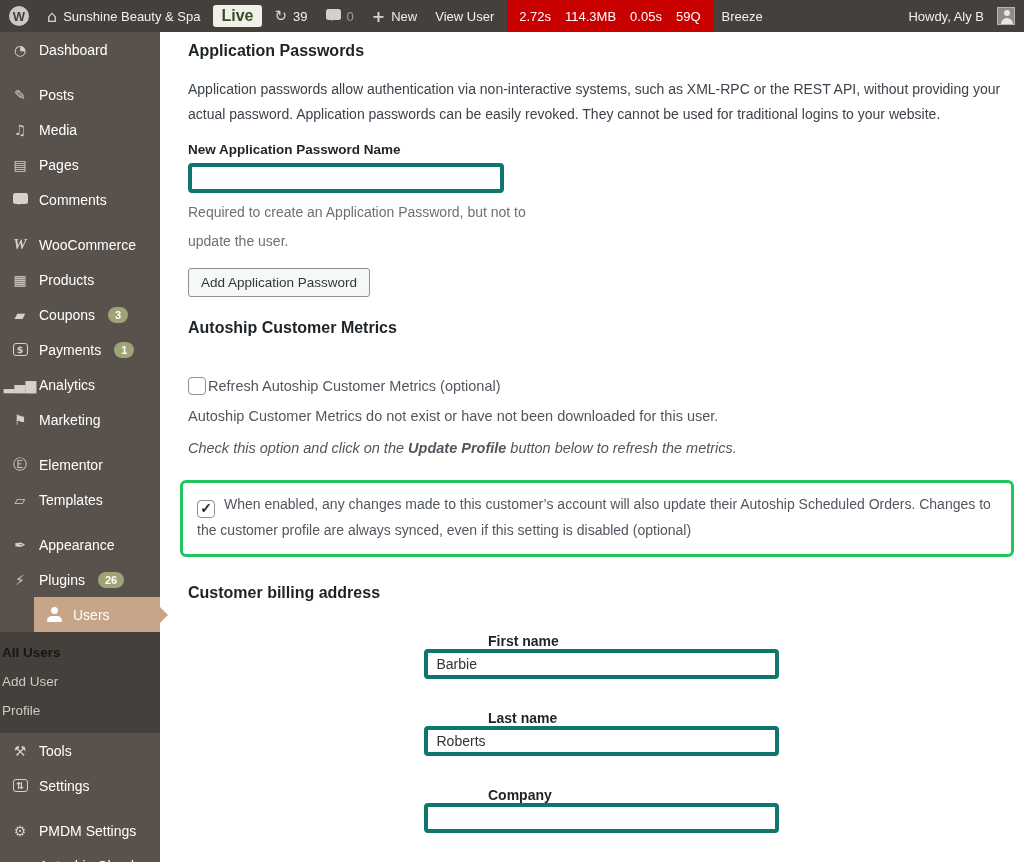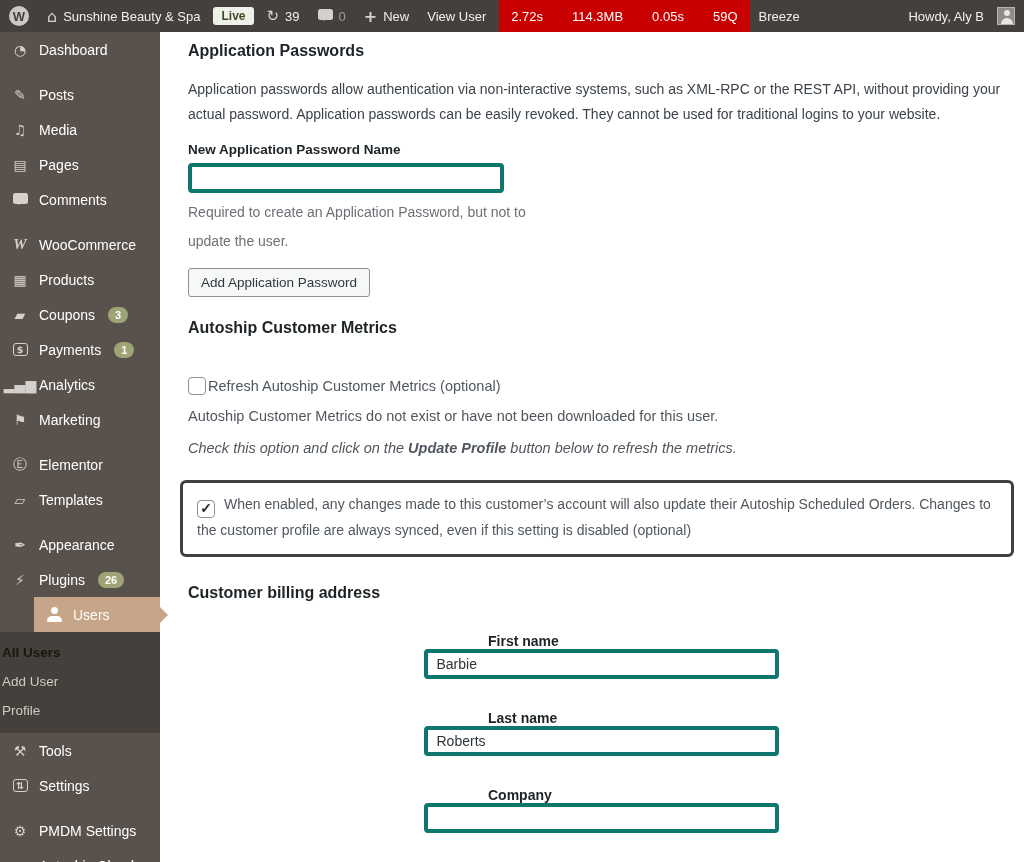--- a/index.html
+++ b/index.html
@@ -23,28 +23,28 @@
   .plus { font-weight: 700; font-size: 16px; }
   .wp-circle {
     width: 20px; height: 20px; border-radius: 50%;
     background: #ccc8c5; color: #46403c;
     display: flex; align-items: center; justify-content: center;
     font-weight: 700; font-size: 13px;
   }
   .home-glyph { font-family: "DejaVu Sans", sans-serif; font-size: 16px; color: #d8d4d1; }
   .live-badge {
     background: #eef0e9; color: #3f4a22; font-weight: 700;
-    font-size: 12px; padding: 2px 8px; border-radius: 3px; margin: 0 4px;
+    font-size: 16px; padding: 2px 8px; border-radius: 3px; margin: 0 4px;
   }
   .ab-bubble { width: 15px; height: 11px; background: #d5d0cb; border-radius: 2.5px; position: relative; margin-top: -3px; }
   .ab-bubble::after { content: ''; position: absolute; left: 3px; bottom: -4px; border: 3px solid transparent; border-top: 4px solid #d5d0cb; }
   .muted { color: #a39e9a; }
   .perf {
     background: #c80000; color: #fff; height: 32px;
-    display: flex; align-items: center; gap: 29px;
+    display: flex; align-items: center; gap: 14px;
     padding: 0 12px; margin-left: 4px; cursor: pointer; white-space: nowrap;
   }
   .spacer { flex: 1; }
   .avatar {
     width: 18px; height: 18px; background: #8f8b88;
     border: 1px solid #b6b2af; position: relative; overflow: hidden; margin-left: 7px;
   }
   .avatar-person::before { content: ''; position: absolute; top: 2px; left: 5.5px; width: 6px; height: 6px; border-radius: 50%; background: #e9e7e5; }
   .avatar-person::after { content: ''; position: absolute; bottom: -1px; left: 2.5px; width: 12px; height: 7px; border-radius: 6px 6px 0 0; background: #e9e7e5; }
 
@@ -110,21 +110,21 @@
   .autoship-title { margin-top: 22px; }
   .checkbox {
     width: 18px; height: 18px; min-width: 18px; border: 1px solid #8c8f94; border-radius: 4px;
     background: #fff; display: inline-flex; align-items: center; justify-content: center; cursor: pointer;
   }
   .checkbox.checked::after { content: '✓'; font-size: 14px; font-weight: 700; color: #1d2327; margin-top: -1px; }
   .checkbox-row { margin-top: 40px; display: flex; align-items: center; gap: 2px; font-size: 14.5px; color: #50575e; }
   .status-line { margin-top: 10px; font-size: 14.5px; line-height: 22px; color: #50575e; }
   .instruction { font-style: italic; }
   .red-box {
-    margin: 21px 0 0 -8px; border: 3px solid #404040; border-radius: 6px;
+    margin: 21px 0 0 -8px; border: 3px solid #22c55e; border-radius: 6px;
     padding: 9px 14px 11px; font-size: 14px; line-height: 25px; color: #50575e;
   }
   .red-box .checkbox { vertical-align: -4px; margin-right: 9px; }
   .billing-title { margin-top: 27px; }
   .billing-rows { margin-top: 3px; }
   .billing-row { display: flex; align-items: center; margin-top: 31px; flex-direction: column; }
   .billing-label { width: 226px; font-weight: 700; font-size: 14px; color: #1d2327; }
   .billing-input { width: 355px; }
 </style>
 </head>

